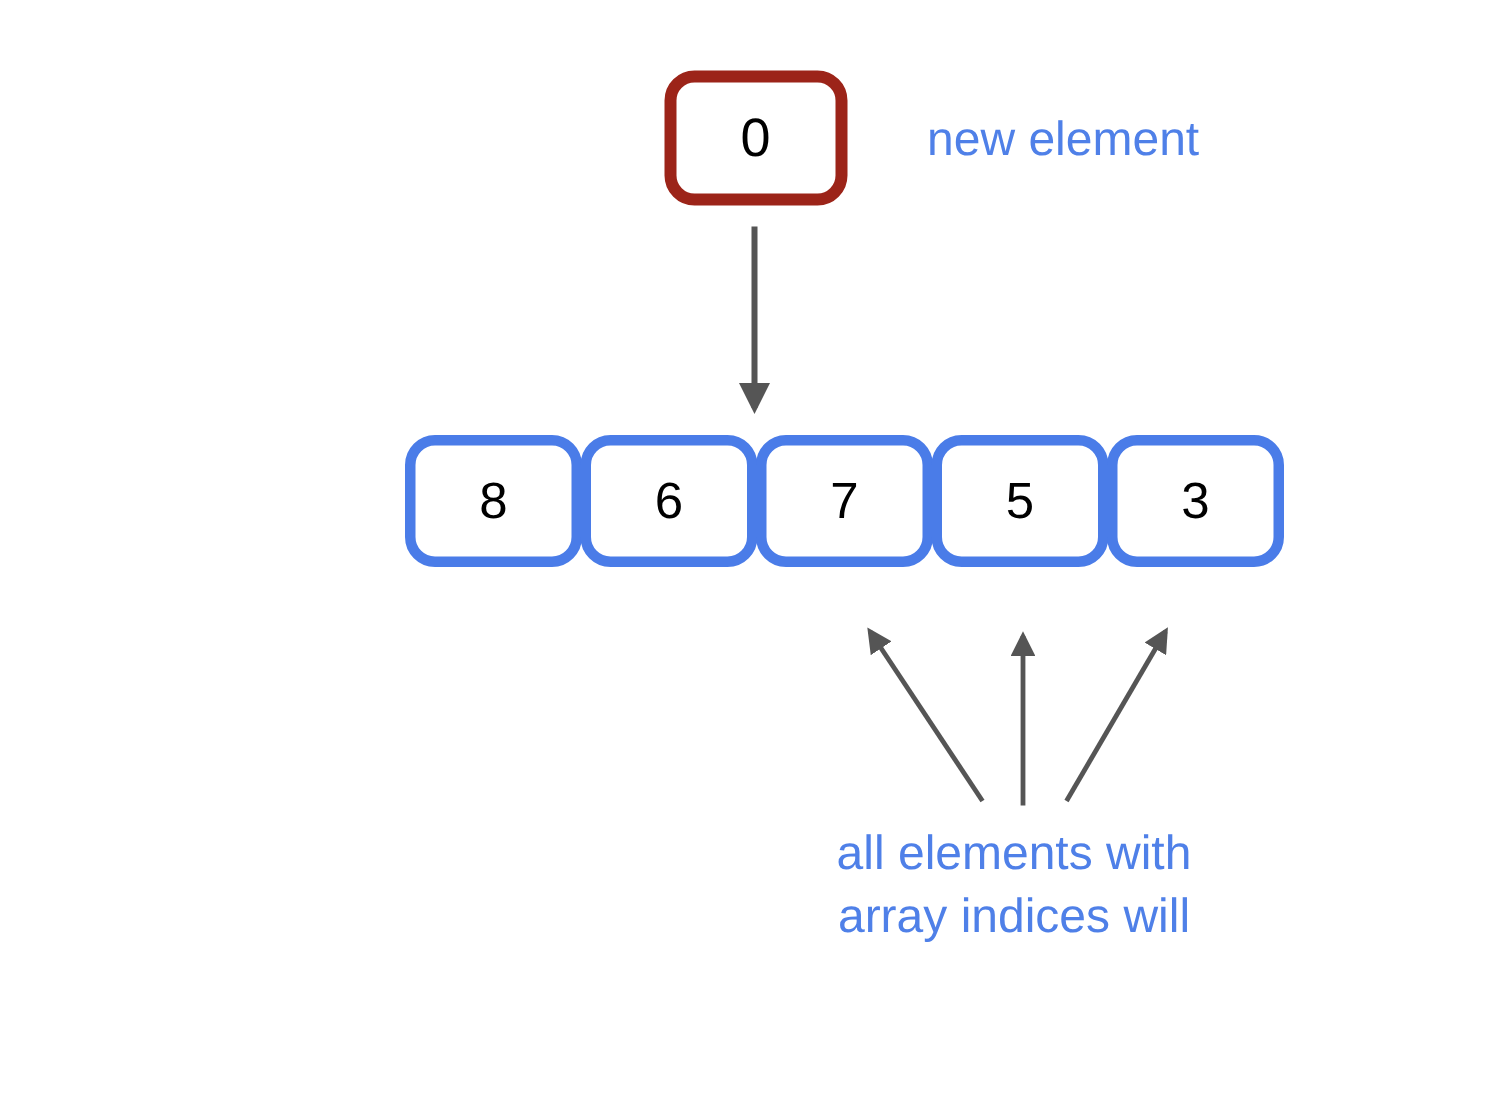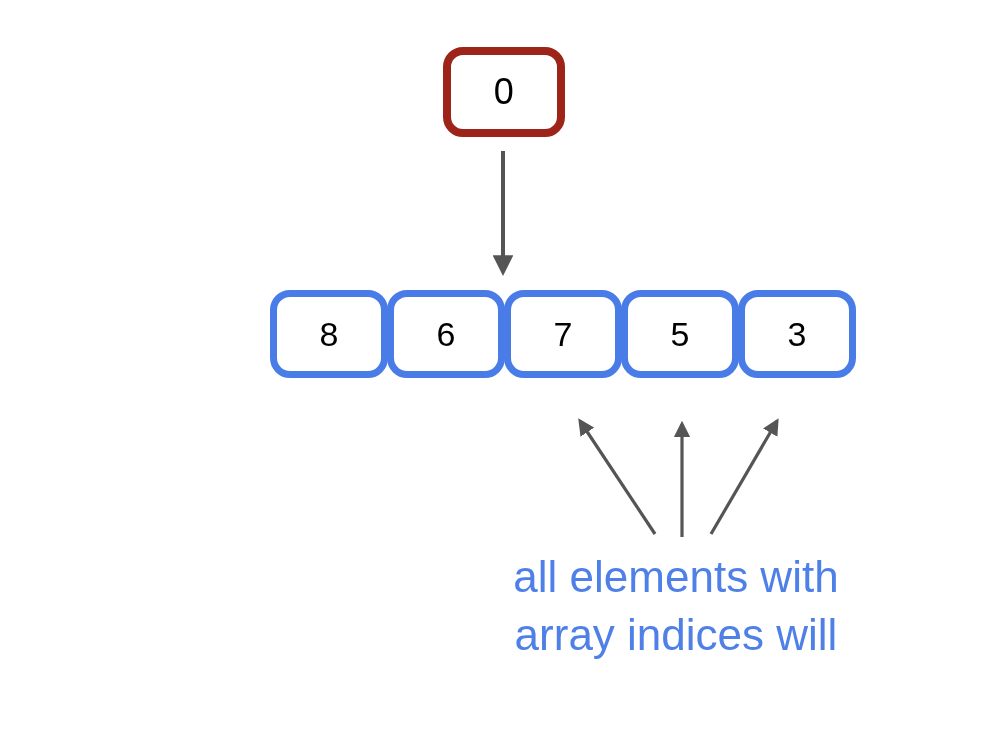--- a/index.html
+++ b/index.html
@@ -57,21 +57,21 @@
     left: 66px;
     top: 317px;
   }
   #label-moved {
     position: absolute;
     left: 476px;
     top: 548px;
     width: 400px;
     text-align: center;
     color: #4f80e8;
-    font-size: 44px;
+    font-size: 32px;
     line-height: 1.31;
   }
   #label-moved span { display: block; white-space: nowrap; }
 
   
   .array-row {
     position: absolute;
     left: 270px;
     top: 290px;
     display: flex;
@@ -107,20 +107,21 @@
 </style>
 </head>
 <body>
 
 <div id="canvas">
 
   <div class="new-element-box">
     <span class="new-element-value">0</span>
   </div>
 
+  <div class="label-blue" id="label-new-element">new element</div>
 
 
   <div class="array-row">
     <div class="array-cell">
       <span class="array-cell-value">8</span>
     </div>
     <div class="array-cell">
       <span class="array-cell-value">6</span>
     </div>
     <div class="array-cell">

